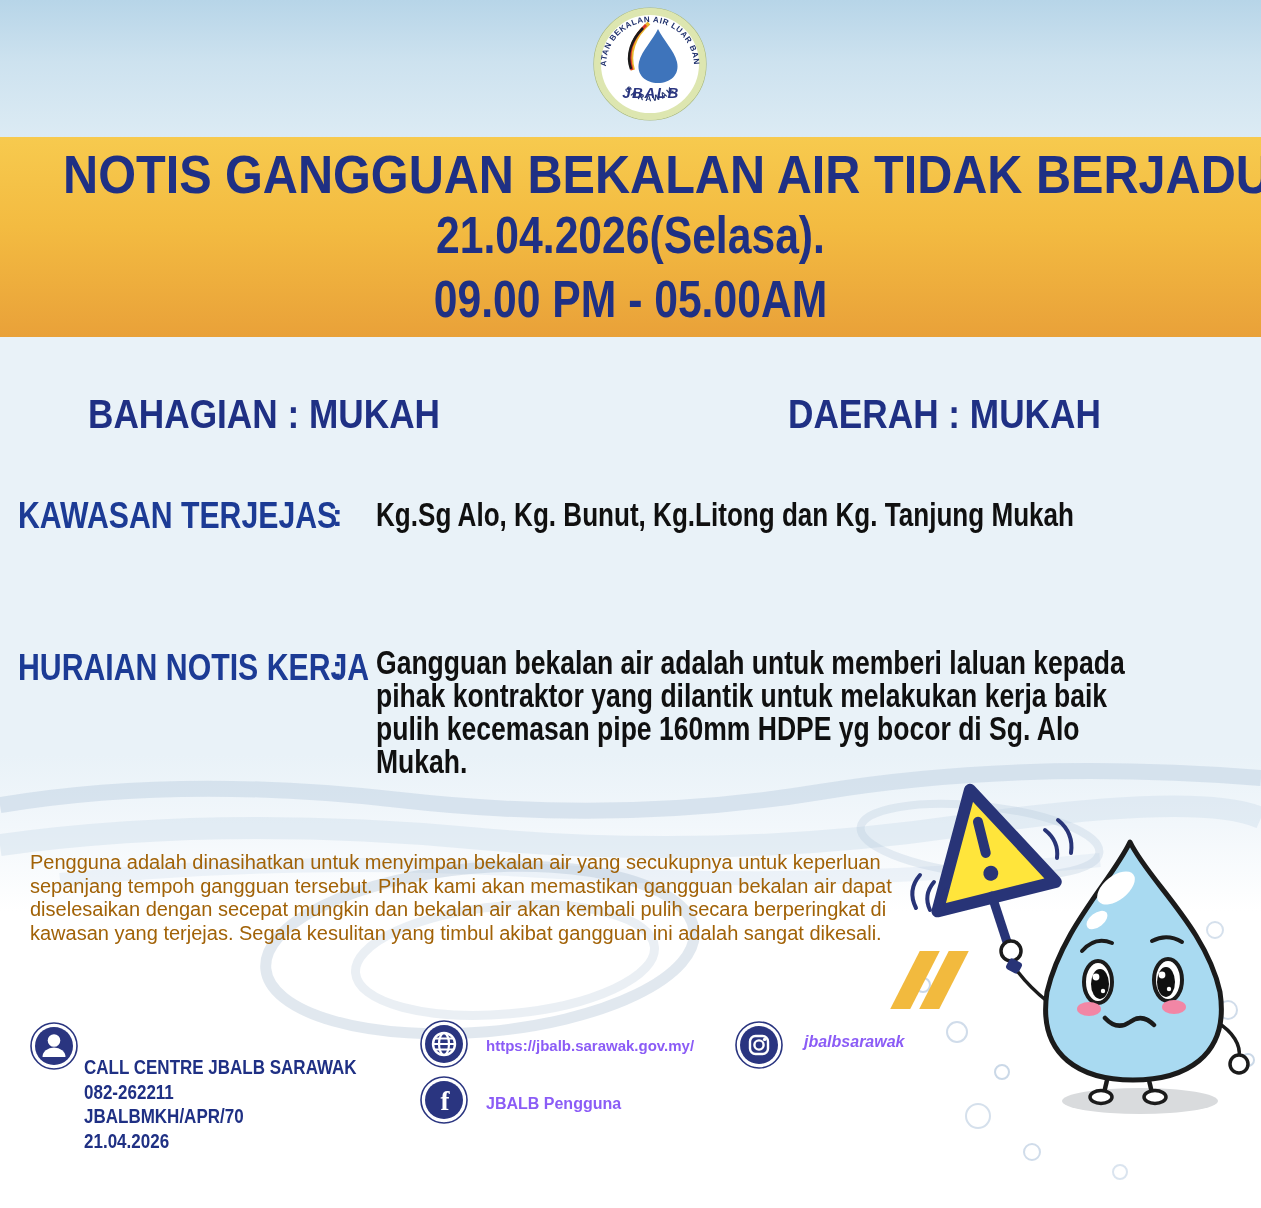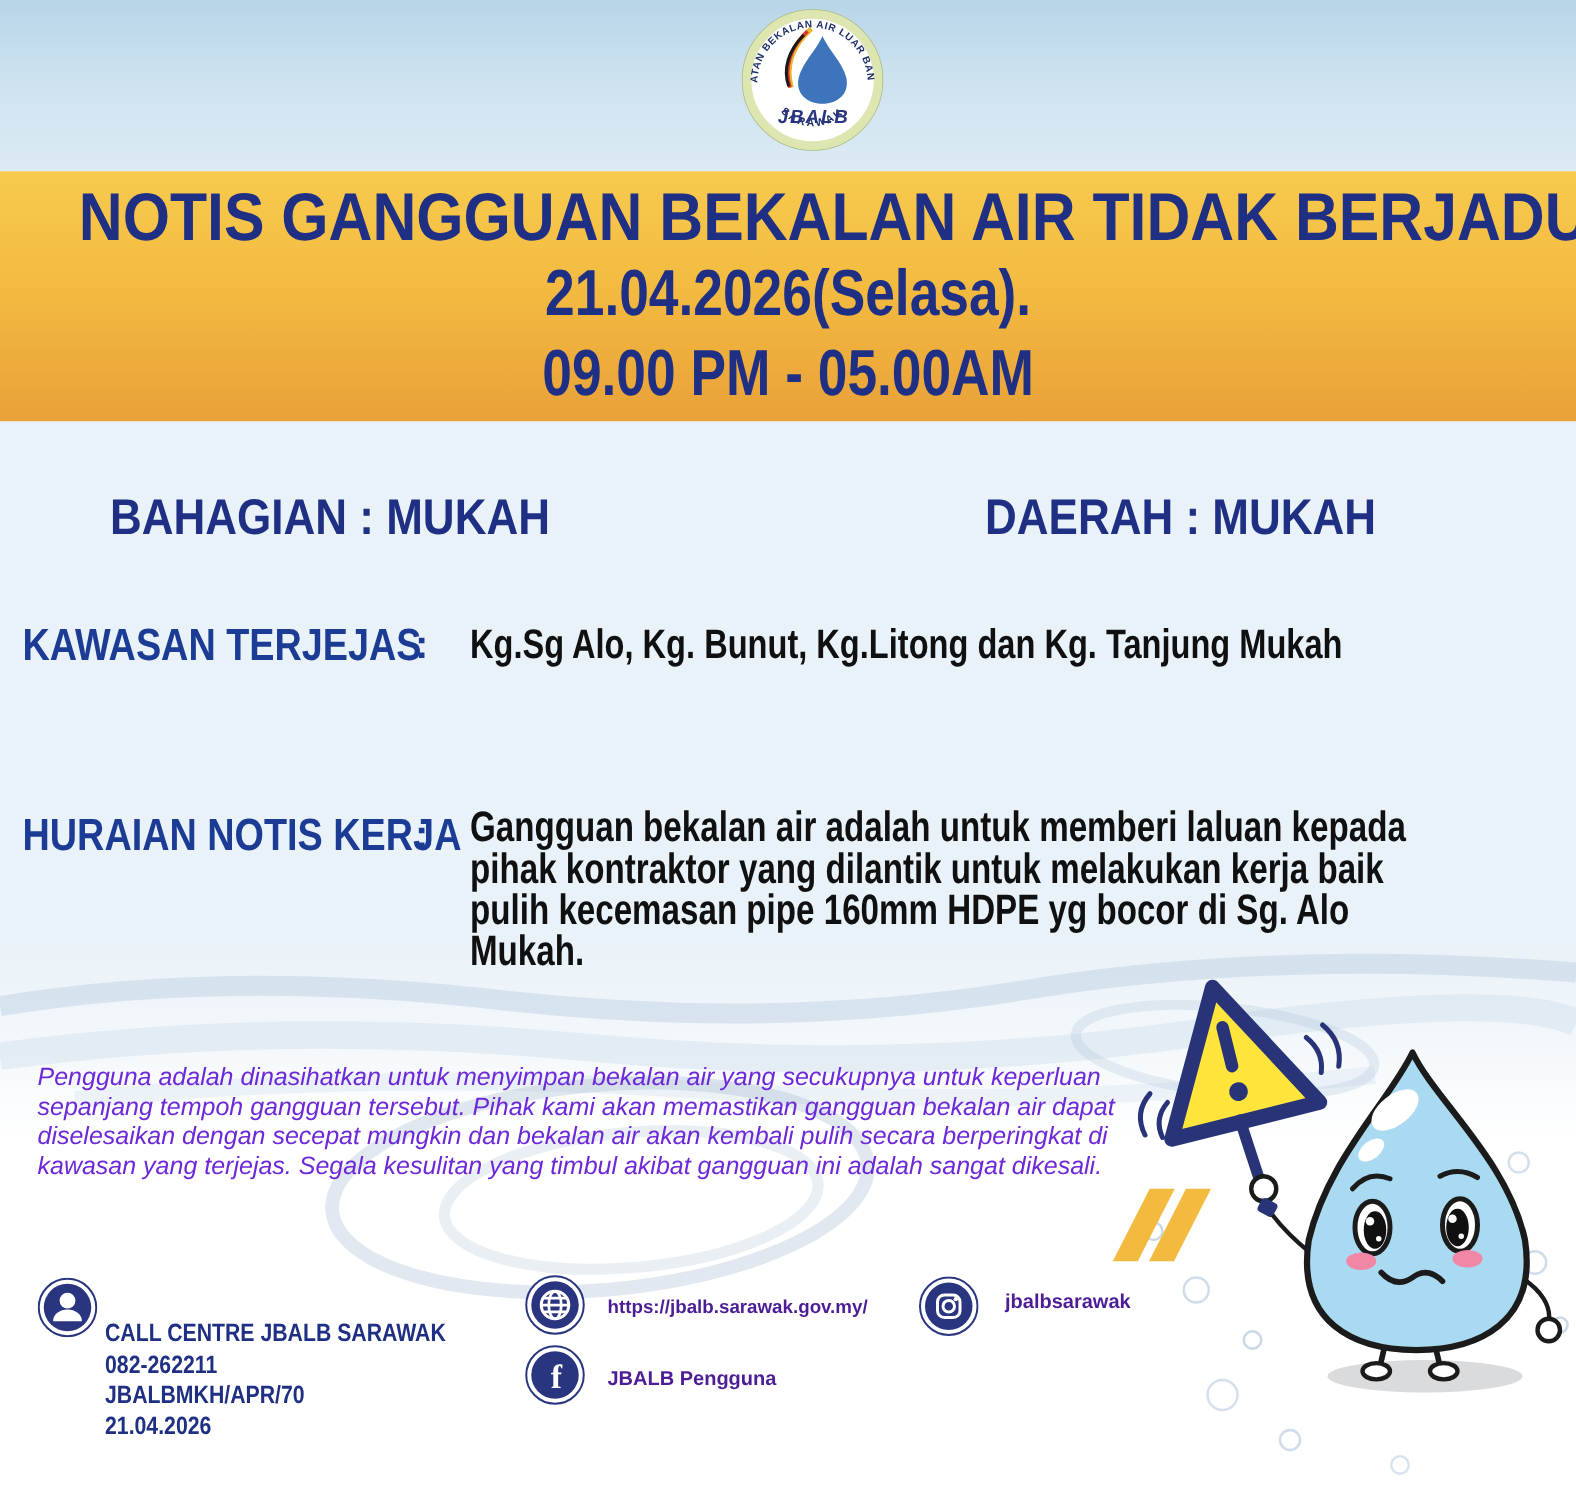--- a/index.html
+++ b/index.html
@@ -30,38 +30,38 @@
   .row-colon{font-size:32px;font-weight:bold;color:#1c3b95;}
   .kaw-label{left:18px;top:495px;}
   .kaw-colon{left:332px;top:497px;}
   .kaw-value{left:376px;top:496px;font-size:33px;font-weight:bold;color:#101010;
              transform:scaleX(.79);transform-origin:left top;white-space:nowrap;}
   .hur-label{left:18px;top:647px;}
   .hur-colon{left:332px;top:649px;}
   .hur-value{left:376px;top:646px;width:1080px;font-size:34px;line-height:33px;font-weight:bold;color:#101010;
              transform:scaleX(.78);transform-origin:left top;white-space:pre-line;}
   
-  .advisory{left:30px;top:851px;width:900px;font-size:20px;line-height:23.5px;font-style:italic;
-            color:#6d28d9;white-space:pre-line;}
+  .advisory{left:30px;top:851px;width:900px;font-size:20px;line-height:23.5px;
+            color:#a16207;white-space:pre-line;}
   
   .hubungi{left:0;top:953px;width:892px;height:54px;
            background:linear-gradient(180deg,#f6c54c 0%,#f0b43b 60%,#edAC35 100%);
            clip-path:polygon(0 0,100% 0,calc(100% - 18px) 100%,0 100%);}
   .hubungi-text{position:absolute;left:0;top:9px;width:100%;text-align:center;text-indent:60px;
            font-size:34px;font-weight:bold;color:#1f3084;transform:scaleX(.85);transform-origin:center top;}
   .stripe{top:951px;width:20px;height:58px;background:#f2ba3e;transform:skewX(-27deg);}
   .stripe1{left:905px;}
   .stripe2{left:934px;}
   
   .cc-block{left:84px;top:1055px;color:#1f3084;font-weight:bold;transform:scaleX(.85);transform-origin:left top;}
   .cc-line{font-size:20px;line-height:24.5px;white-space:nowrap;}
-  .soc-text{color:#4c1d95;font-weight:bold;white-space:nowrap;}
+  .soc-text{color:#8b5cf6;font-weight:bold;white-space:nowrap;}
   .web-text{left:486px;top:1037px;font-size:15px;}
   .fb-text{left:486px;top:1095px;font-size:16px;}
-  .ig-text{left:804px;top:1033px;font-size:16px;}
+  .ig-text{left:804px;top:1033px;font-size:16px;font-style:italic;}
   .cicon{width:48px;height:48px;}
   .deco{pointer-events:none;}
 </style>
 </head>
 <body>
 
 <div class="poster">
 
   <div class="abs sky"></div>
   <div class="abs bodybg"></div>

